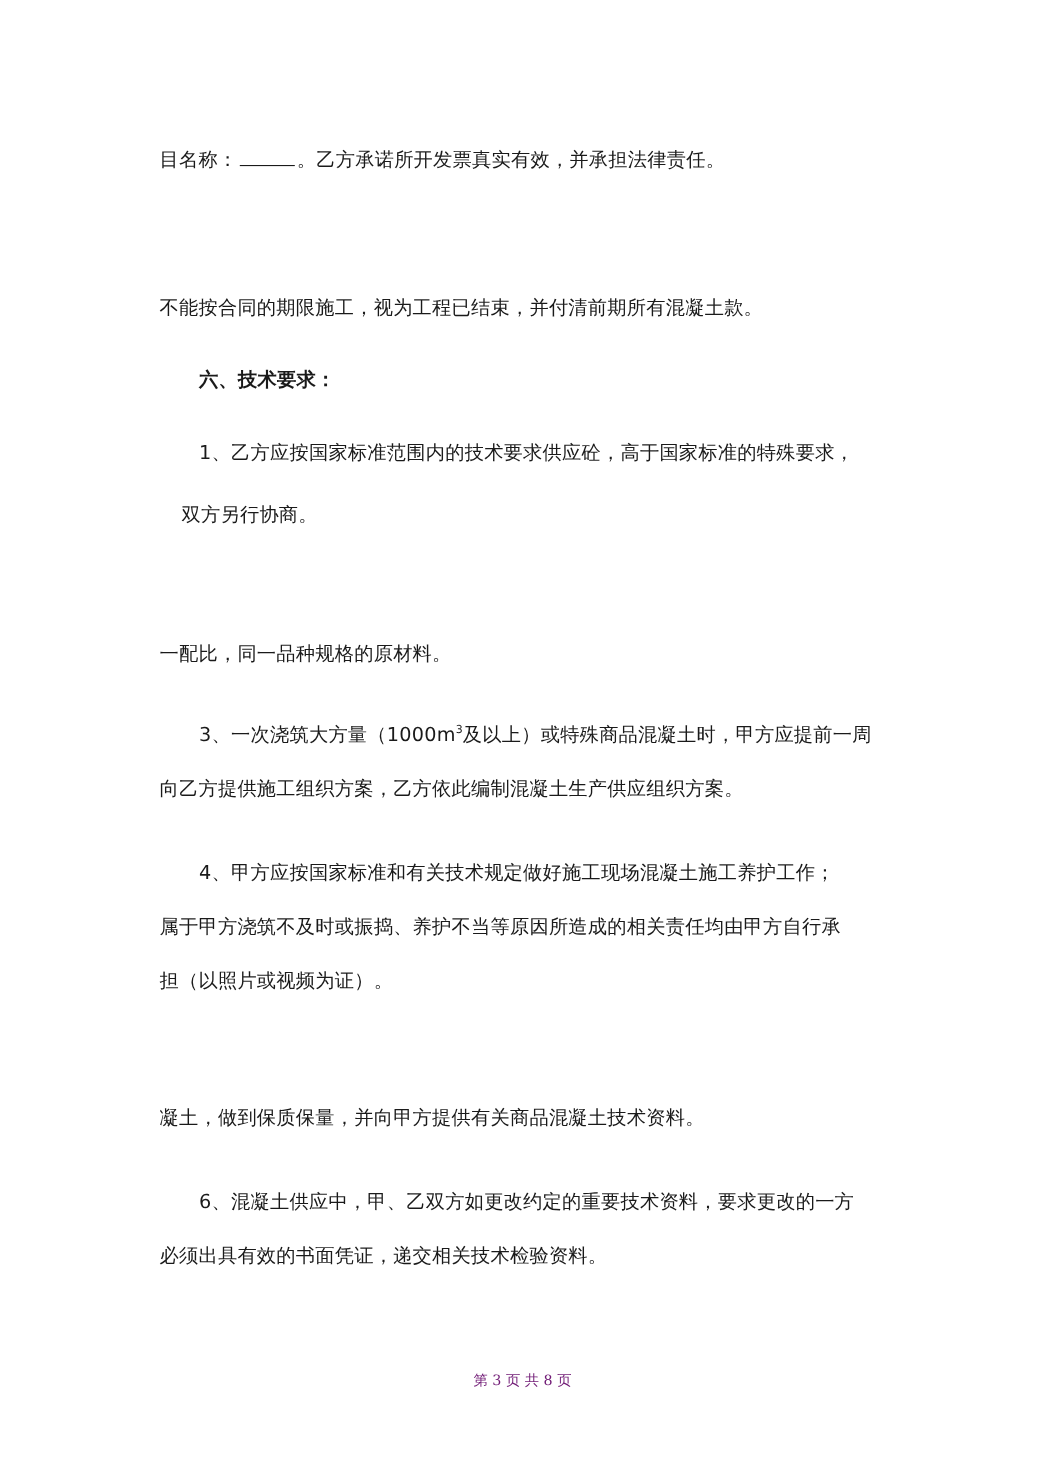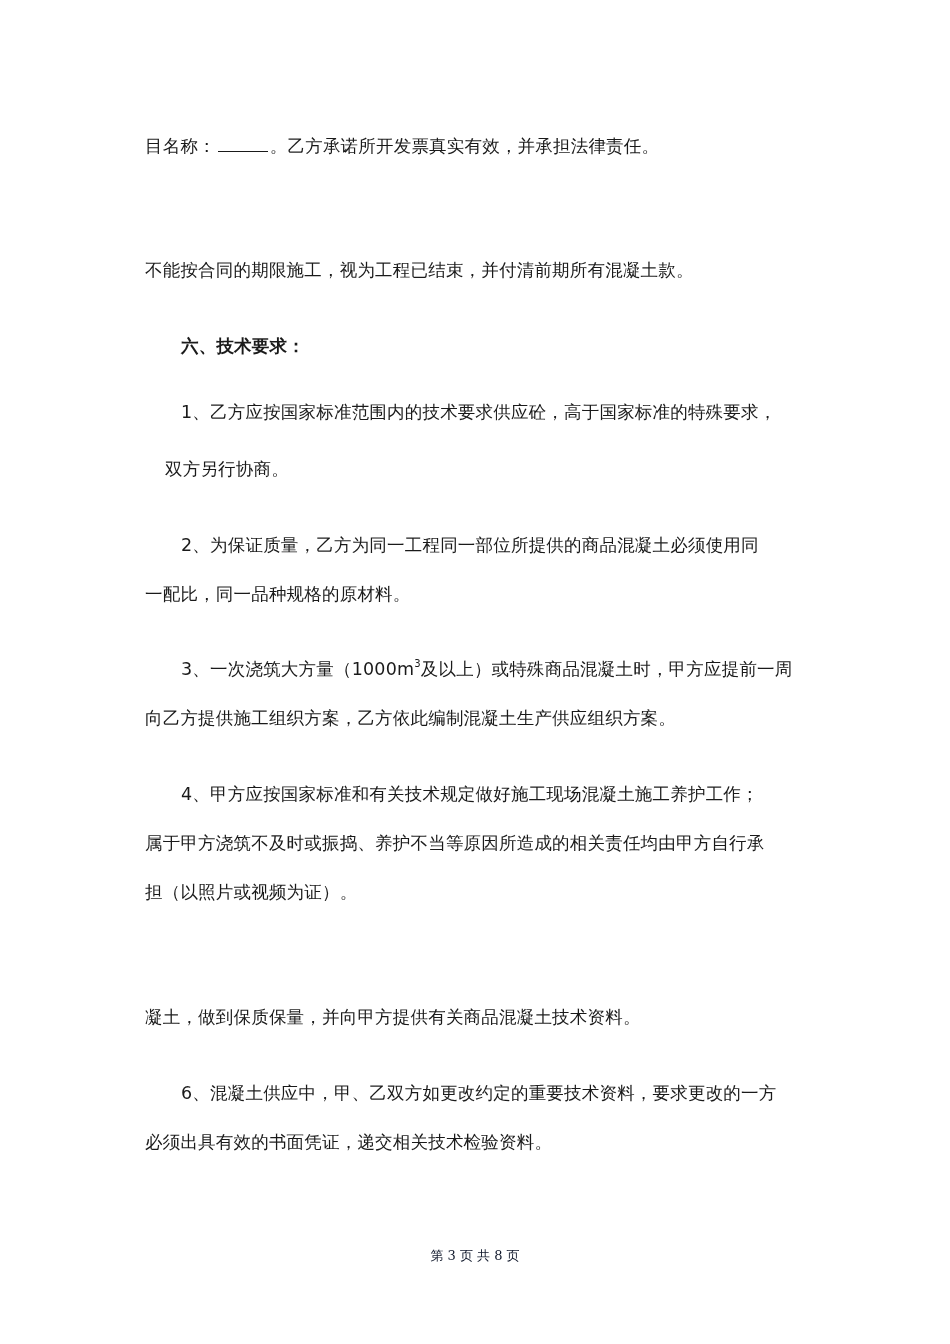--- a/index.html
+++ b/index.html
@@ -44,40 +44,39 @@
     sup { font-size: 10px; line-height: 0; vertical-align: 8px; }
     .footer {
       position: absolute;
       left: 0;
       width: 950px;
       top: 1247px;
       text-align: center;
       font-family: "DejaVu Serif", "Liberation Serif", serif;
       font-size: 13px;
       line-height: 18px;
-      color: #0f172a;
+      color: #701a75;
     }
   </style>
 </head>
 <body>
 
 <div class="page">
 
   <div class="line" style="top:134px;">
     <span>目名称：</span><span class="blank"></span><span>。乙方承诺所开发票真实有效，并承担法律责任。</span>
   </div>
 
-  <div class="line" style="top:258px;">不能按合同的期限施工，视为工程已结束，并付清前期所有混凝土款。</div>
+  <div class="line" style="top:268px;">不能按合同的期限施工，视为工程已结束，并付清前期所有混凝土款。</div>
 
   <div class="line indent heading" style="top:335px;font-family:Liberation Mono, monospace;">六、技术要求：</div>
 
   <div class="line indent" style="top:400px;">1、乙方应按国家标准范围内的技术要求供应砼，高于国家标准的特殊要求，</div>
   <div class="line" style="top:457px;margin-left:20px;">双方另行协商。</div>
 
-  <div class="line indent" style="top:533px;">2、为保证质量，乙方为同一工程同一部位所提供的商品混凝土必须使用同</div>
   <div class="line" style="top:582px;font-family:Liberation Serif, serif;">一配比，同一品种规格的原材料。</div>
 
   <div class="line indent" style="top:657px;">
     <span>3、一次浇筑大方量（1000m</span><sup>3</sup><span>及以上）或特殊商品混凝土时，甲方应提前一周</span>
   </div>
   <div class="line" style="top:706px;">向乙方提供施工组织方案，乙方依此编制混凝土生产供应组织方案。</div>
 
   <div class="line indent" style="top:782px;">4、甲方应按国家标准和有关技术规定做好施工现场混凝土施工养护工作；</div>
   <div class="line" style="top:831px;">属于甲方浇筑不及时或振捣、养护不当等原因所造成的相关责任均由甲方自行承</div>
   <div class="line" style="top:880px;">担（以照片或视频为证）。</div>

